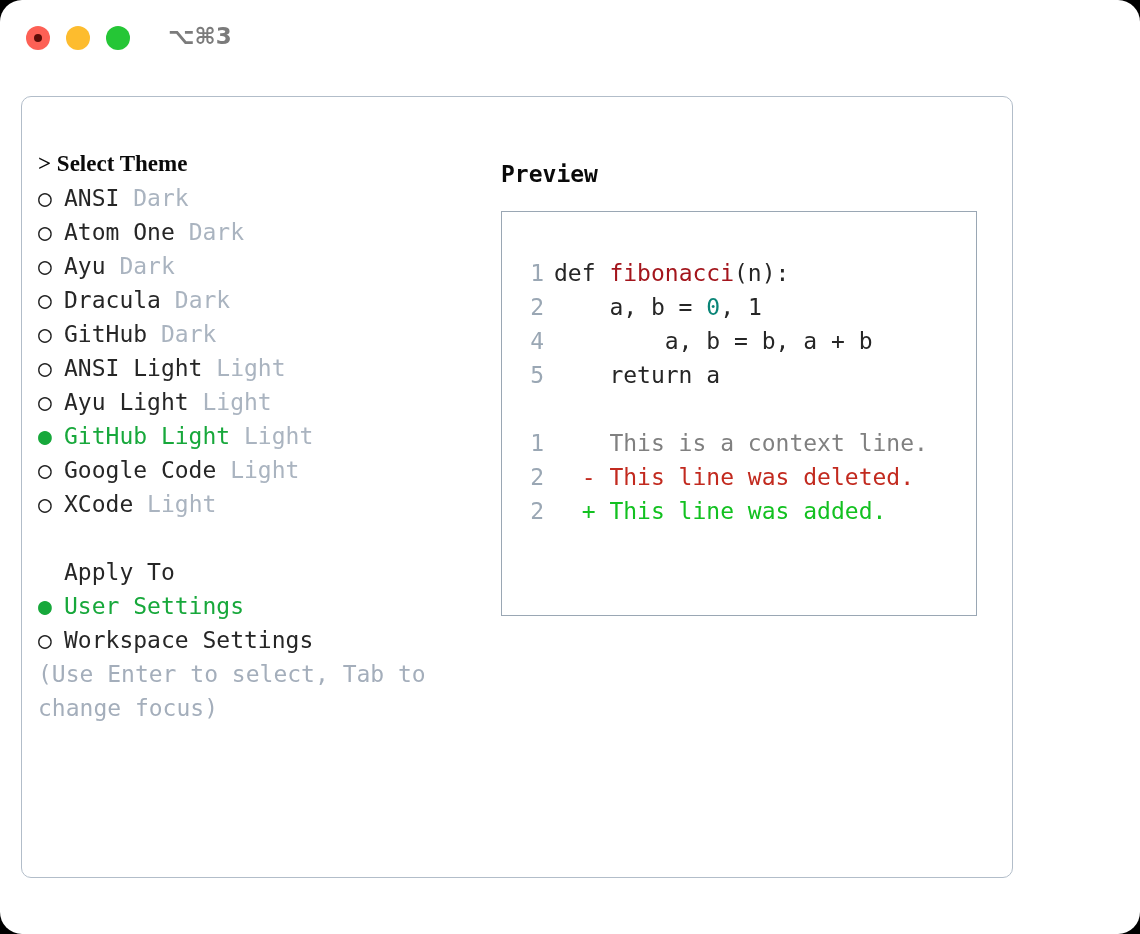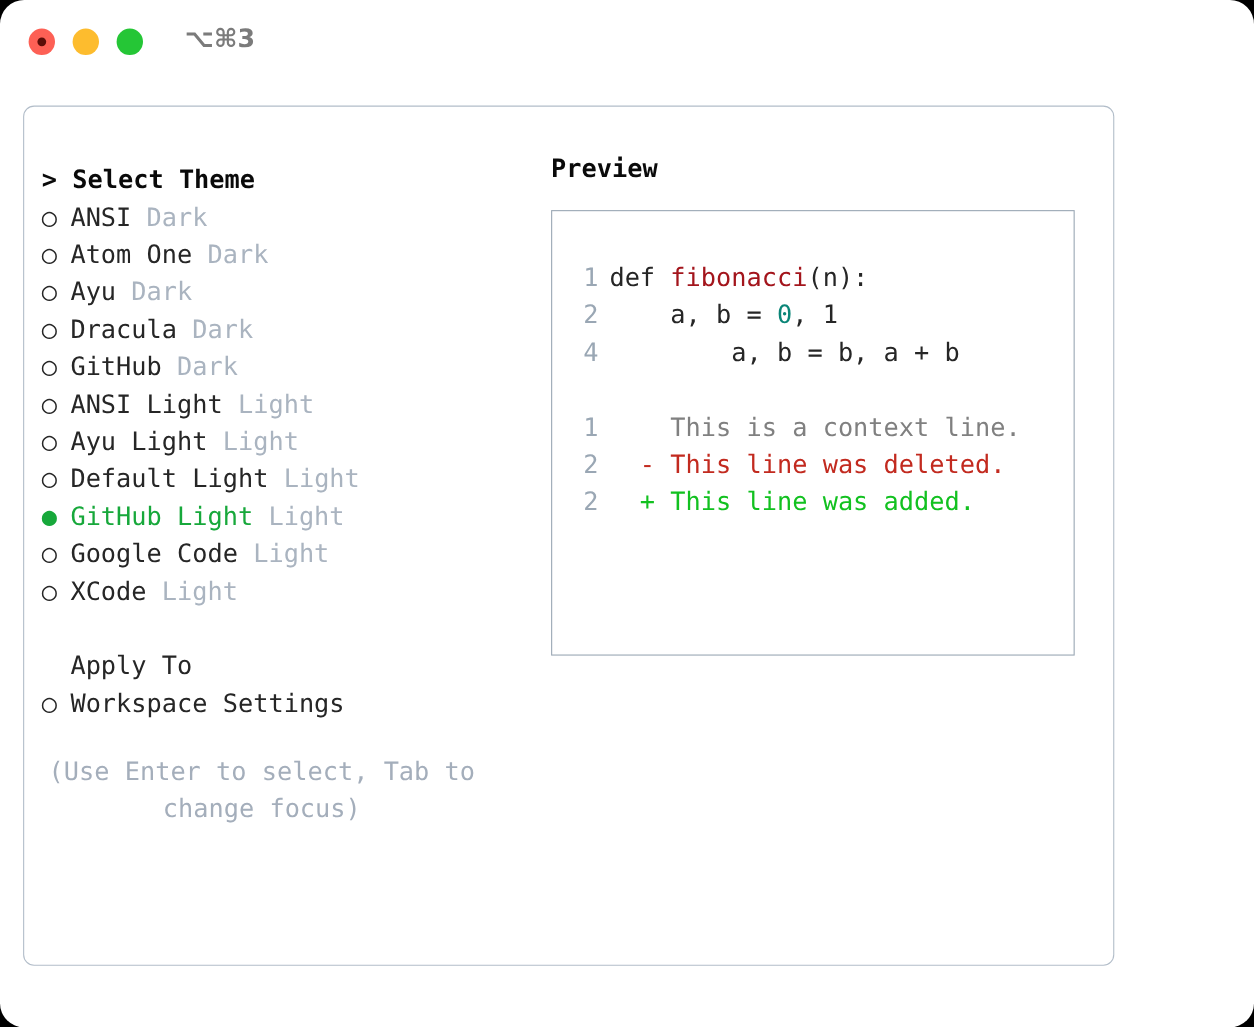--- a/index.html
+++ b/index.html
@@ -92,49 +92,48 @@
   .row {
     height: 34px;
     line-height: 34px;
     font-size: 23px;
     white-space: pre;
     color: #262626;
   }
   .row.header {
     font-weight: bold;
     color: #0a0a0a;
+    font-family: Liberation Serif, serif;
   }
   .bullet {
     display: inline-block;
     width: 26px;
     text-align: left;
   }
   .dim {
     color: #aab4c0;
   }
   .row.selected,
   .row.selected .label { color: #17a83b; }
   .row.selected .bullet { color: #17a83b; }
   .spacer { height: 34px; }
 
   .hint {
-    margin-top: 28px;
     font-size: 23px;
     line-height: 34px;
     color: #a4aebb;
     width: 400px;
     white-space: pre-wrap;
-    text-align: center;
   }
 
   
   .right-col {
     position: absolute;
     left: 479px;
-    top: 40px;
+    top: 60px;
     width: 490px;
   }
   .preview-title {
     font-size: 23px;
     font-weight: bold;
     color: #0a0a0a;
     line-height: 34px;
   }
   .code-box {
     margin-top: 20px;
@@ -185,43 +184,44 @@
     <div class="left-col">
       <div class="row header">&gt; Select Theme</div>
       <div id="theme-list">
           <div class="row"><span class="bullet">○</span><span class="label">ANSI </span><span class="dim">Dark</span></div>
           <div class="row"><span class="bullet">○</span><span class="label">Atom One </span><span class="dim">Dark</span></div>
           <div class="row"><span class="bullet">○</span><span class="label">Ayu </span><span class="dim">Dark</span></div>
           <div class="row"><span class="bullet">○</span><span class="label">Dracula </span><span class="dim">Dark</span></div>
           <div class="row"><span class="bullet">○</span><span class="label">GitHub </span><span class="dim">Dark</span></div>
           <div class="row"><span class="bullet">○</span><span class="label">ANSI Light </span><span class="dim">Light</span></div>
           <div class="row"><span class="bullet">○</span><span class="label">Ayu Light </span><span class="dim">Light</span></div>
-          <div class="row"><span class="bullet">○</span><span class="label">Default Light </span><span class="dim">Light</span></div>
           <div class="row selected"><span class="bullet">●</span><span class="label">GitHub Light </span><span class="dim">Light</span></div>
           <div class="row"><span class="bullet">○</span><span class="label">Google Code </span><span class="dim">Light</span></div>
           <div class="row"><span class="bullet">○</span><span class="label">XCode </span><span class="dim">Light</span></div>
         </div>
 
       <div class="spacer"></div>
 
       <div class="row"><span class="bullet"> </span><span>Apply To</span></div>
       <div id="apply-list">
+          <div class="row selected"><span class="bullet">●</span><span class="label">User Settings</span></div>
           <div class="row"><span class="bullet">○</span><span class="label">Workspace Settings</span></div>
         </div>
 
       <div class="hint">(Use Enter to select, Tab to change focus)</div>
     </div>
 
     <div class="right-col">
       <div class="preview-title">Preview</div>
       <div class="code-box">
         <div id="code-lines">
             <div class="code-line"><span class="ln">1</span><span>def </span><span class="tok-fn">fibonacci</span><span>(n):</span></div>
             <div class="code-line"><span class="ln">2</span><span>    a, b = </span><span class="tok-num">0</span><span>, 1</span></div>
             <div class="code-line"><span class="ln">4</span><span>        a, b = b, a + b</span></div>
+            <div class="code-line"><span class="ln">5</span><span>    return a</span></div>
           </div>
         <div class="blank-line"></div>
         <div id="diff-lines">
             <div class="code-line"><span class="ln">1</span><span class="diff-ctx">    This is a context line.</span></div>
             <div class="code-line"><span class="ln">2</span><span class="diff-del">  - This line was deleted.</span></div>
             <div class="code-line"><span class="ln">2</span><span class="diff-add">  + This line was added.</span></div>
           </div>
       </div>
     </div>
 

